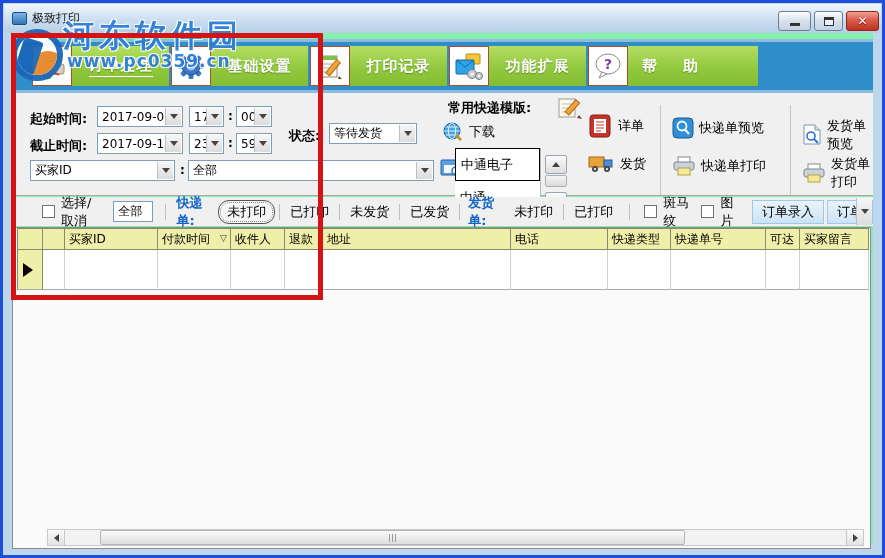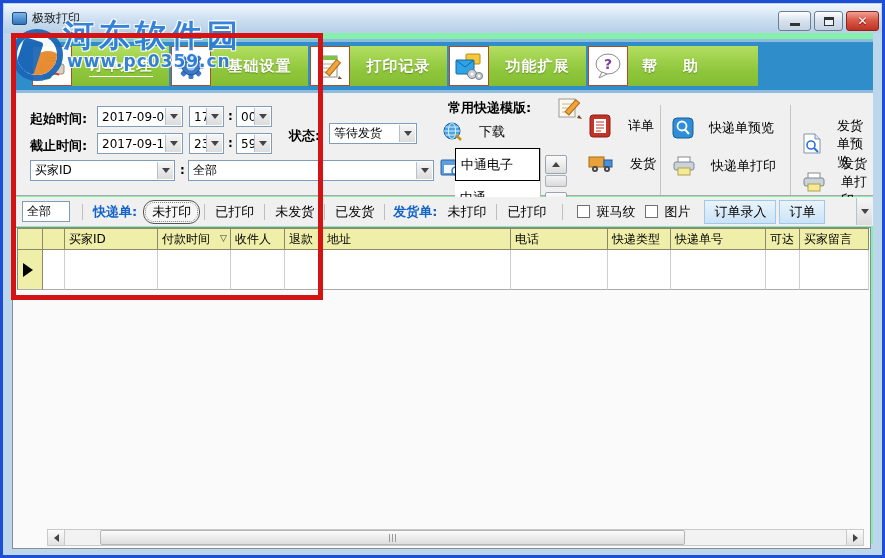--- a/index.html
+++ b/index.html
@@ -47,21 +47,21 @@
   .tb-label.help { width:130px; letter-spacing:26px; padding-left:14px; justify-content:flex-start; }
   
   .filters { position:absolute; left:0; right:0; top:60px; height:103px; background:#F0F0F0; border-bottom:1px solid #A8A8A8; }
   .flabel { position:absolute; font-weight:bold; font-size:13px; }
   .combo { position:absolute; height:21px; background:#fff; border:1px solid #7F9DB9; display:flex; align-items:center; padding-left:4px; font-size:12px; cursor:pointer; }
   .combo .dd { position:absolute; right:1px; top:1px; bottom:1px; width:16px;
     background:linear-gradient(#F6F6F6,#DCDCDC); border-left:1px solid #B5C2CE; display:flex; align-items:center; justify-content:center; }
   .arrow-down { width:0; height:0; border-left:4px solid transparent; border-right:4px solid transparent; border-top:5px solid #444; }
   .arrow-up { width:0; height:0; border-left:4px solid transparent; border-right:4px solid transparent; border-bottom:5px solid #444; }
   .colon { position:absolute; font-weight:bold; }
-  .icon-link { position:absolute; display:flex; align-items:center; gap:15px; font-size:13px; cursor:pointer; }
+  .icon-link { position:absolute; display:flex; align-items:center; gap:5px; font-size:13px; cursor:pointer; }
   .vline { position:absolute; width:1px; background:#C6C6C6; }
   .listbox { position:absolute; left:443px; top:55px; width:86px; height:53px; background:#fff; border-right:1px solid #B8B8B8; overflow:hidden; font-size:13px; }
   .listbox .item { height:33px; display:flex; align-items:center; padding-left:5px; cursor:pointer; }
   .listbox .item.sel { border:1px solid #000; background:#fff; }
   .mini-scroll { position:absolute; left:533px; top:62px; width:22px; height:56px; }
   .mini-btn { position:absolute; left:0; width:22px; height:19px; background:linear-gradient(#FBFBFB,#DDDDDD); border:1px solid #9AA4AE; border-radius:2px; display:flex; align-items:center; justify-content:center; cursor:pointer; }
   .mini-thumb { position:absolute; left:0; top:20px; width:22px; height:12px; background:linear-gradient(#F4F4F4,#DADADA); border:1px solid #A8B0B8; border-radius:2px; cursor:pointer; }
   
   .bar2 { position:absolute; left:0; right:0; top:164px; height:29px; background:#F0F0F0; display:flex; align-items:center; }
   .cb { width:13px; height:13px; background:#fff; border:1px solid #707070; display:inline-block; flex:0 0 auto; cursor:pointer; }
@@ -382,20 +382,24 @@
             <rect x="6" y="2" width="12" height="6" fill="#fff" stroke="#8A8A8A"></rect>
             <rect x="2" y="7" width="20" height="8" rx="2" fill="#CBD2DA" stroke="#7E8894"></rect>
             <rect x="6" y="13" width="12" height="7" fill="#F7EA96" stroke="#B0A24A"></rect>
           </svg>
         </span>
         <span>发货单打印</span>
       </div>
     </div>
 
     <div class="bar2">
+      <div class="cb-row" style="margin-left:30px;">
+        <span class="cb"></span>
+        <span>选择/取消</span>
+      </div>
       <div class="combo" style="position:static; width:48px; margin-left:10px;">
         <span>全部</span>
         <span class="dd">
             <span class="arrow-down"></span>
           </span>
       </div>
       <div class="vsep" style="margin-left:12px;"></div>
       <span class="blue-label" style="margin-left:6px;">快递单:</span>
       <span class="opt sel" style="margin-left:6px;">未打印</span>
       <span class="vsep"></span>

